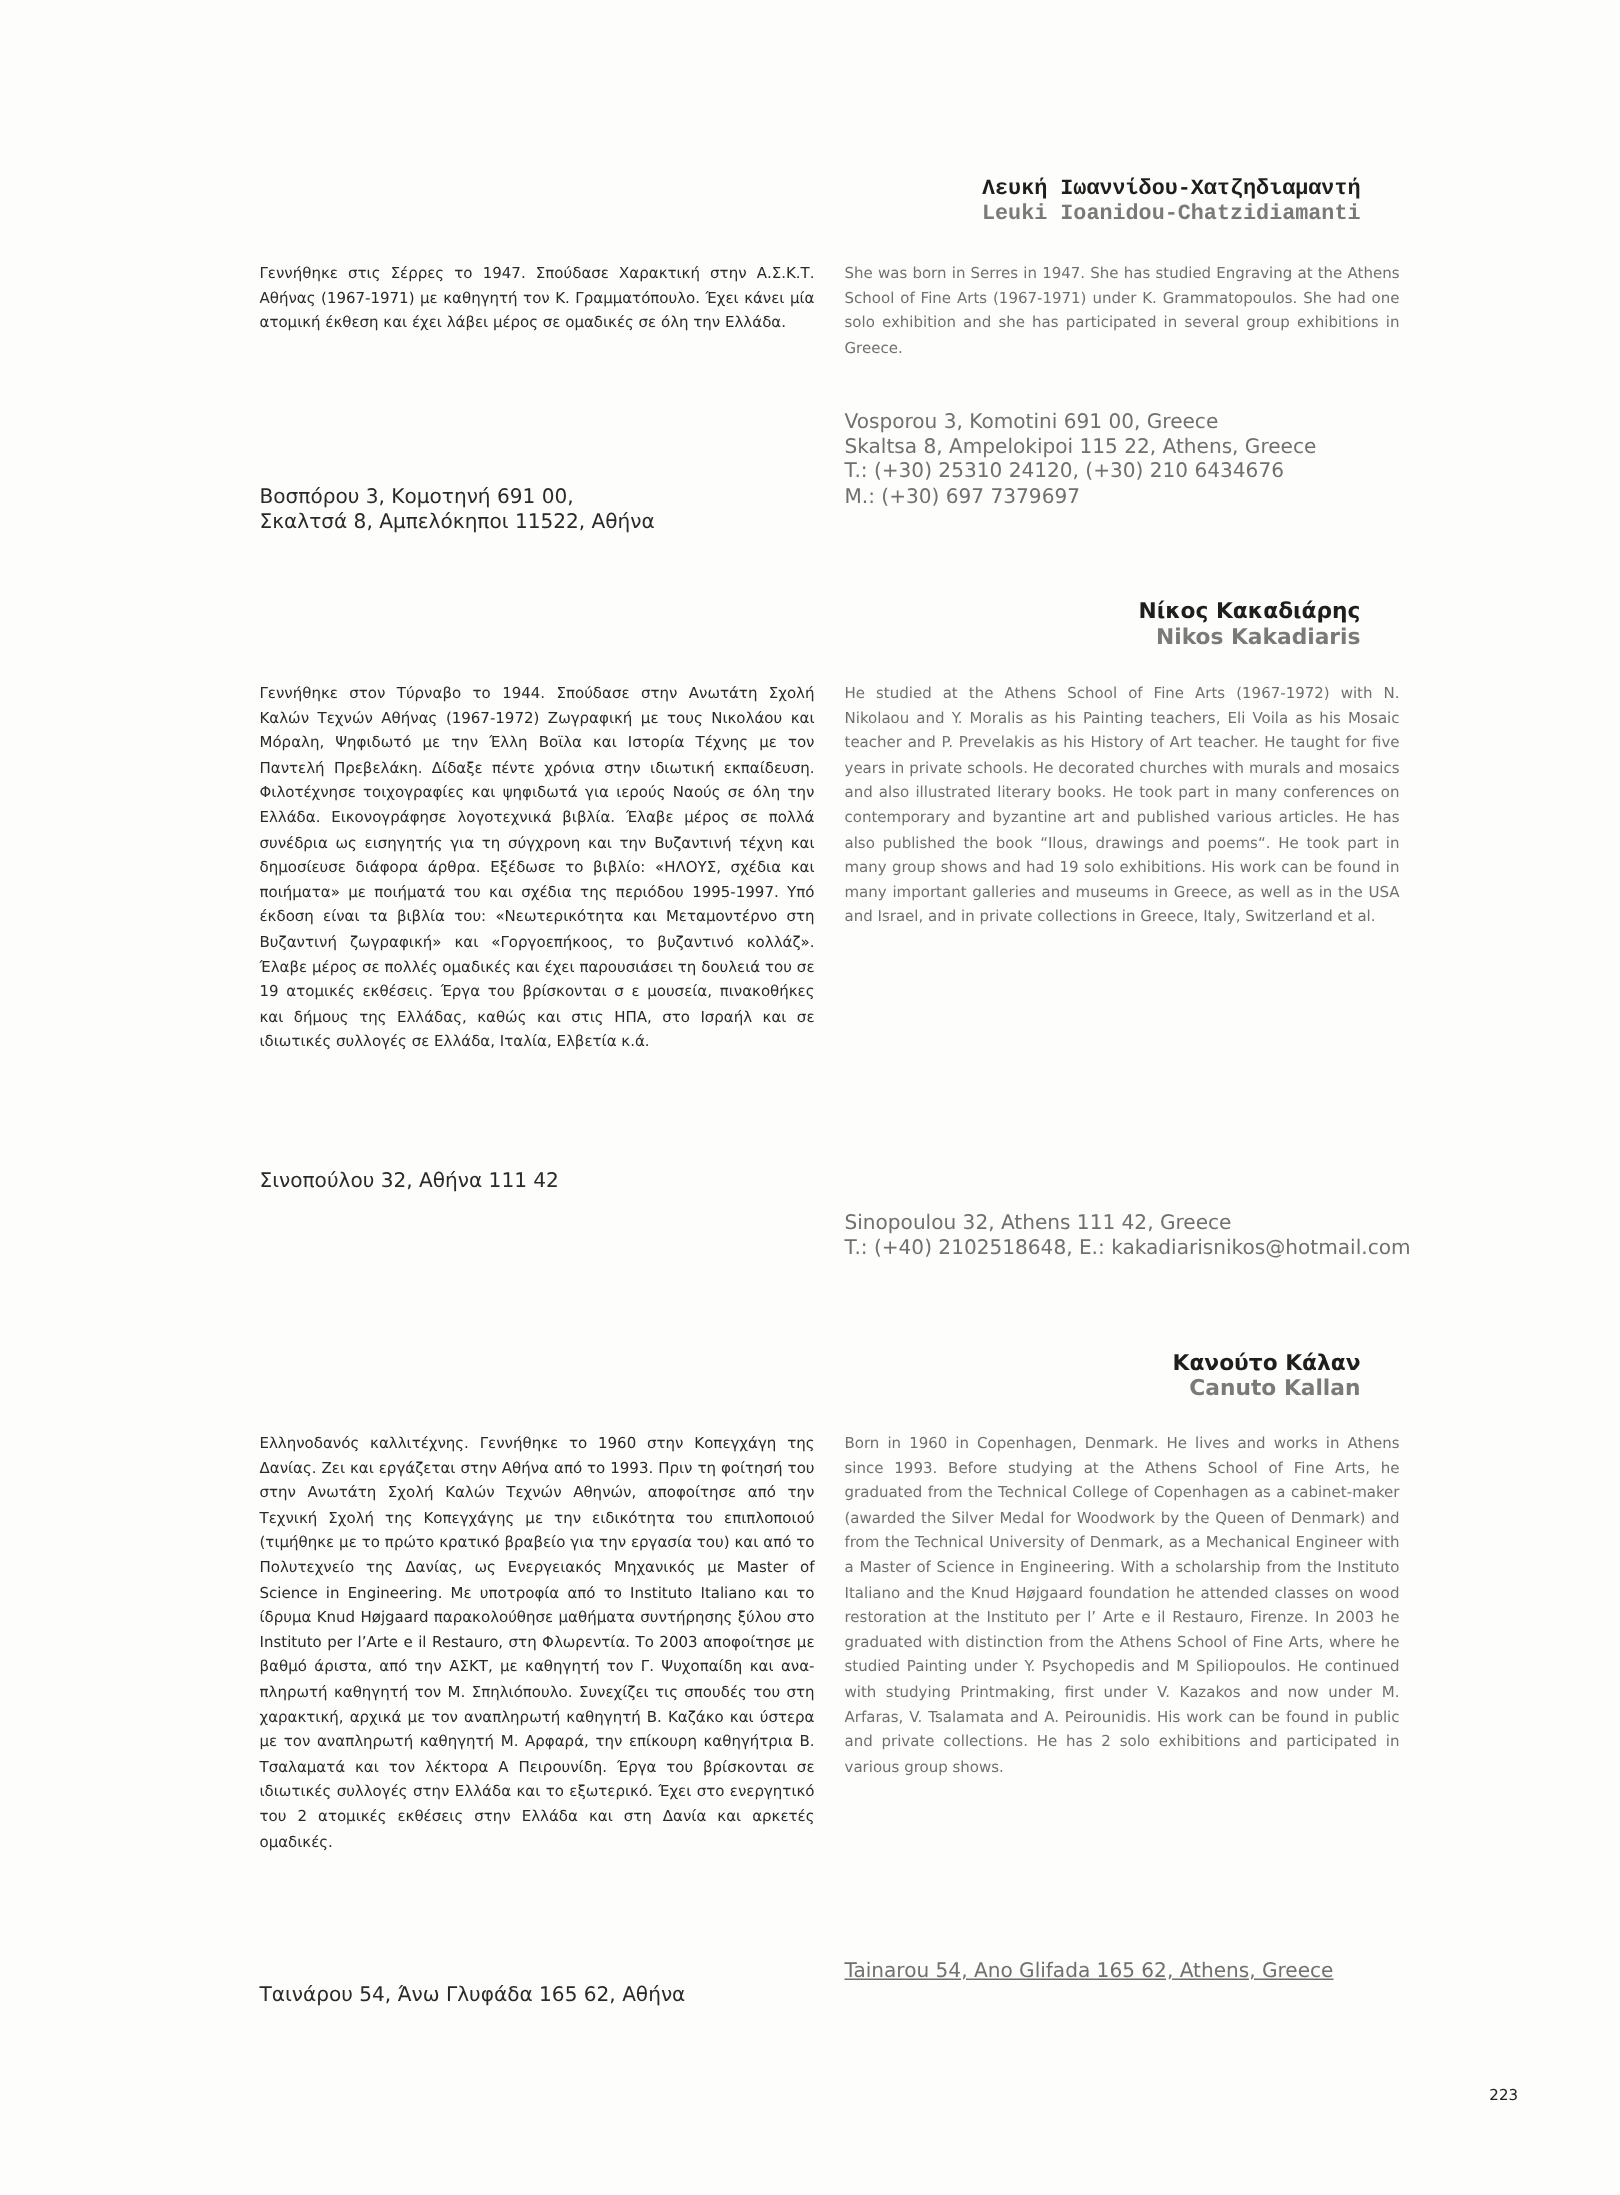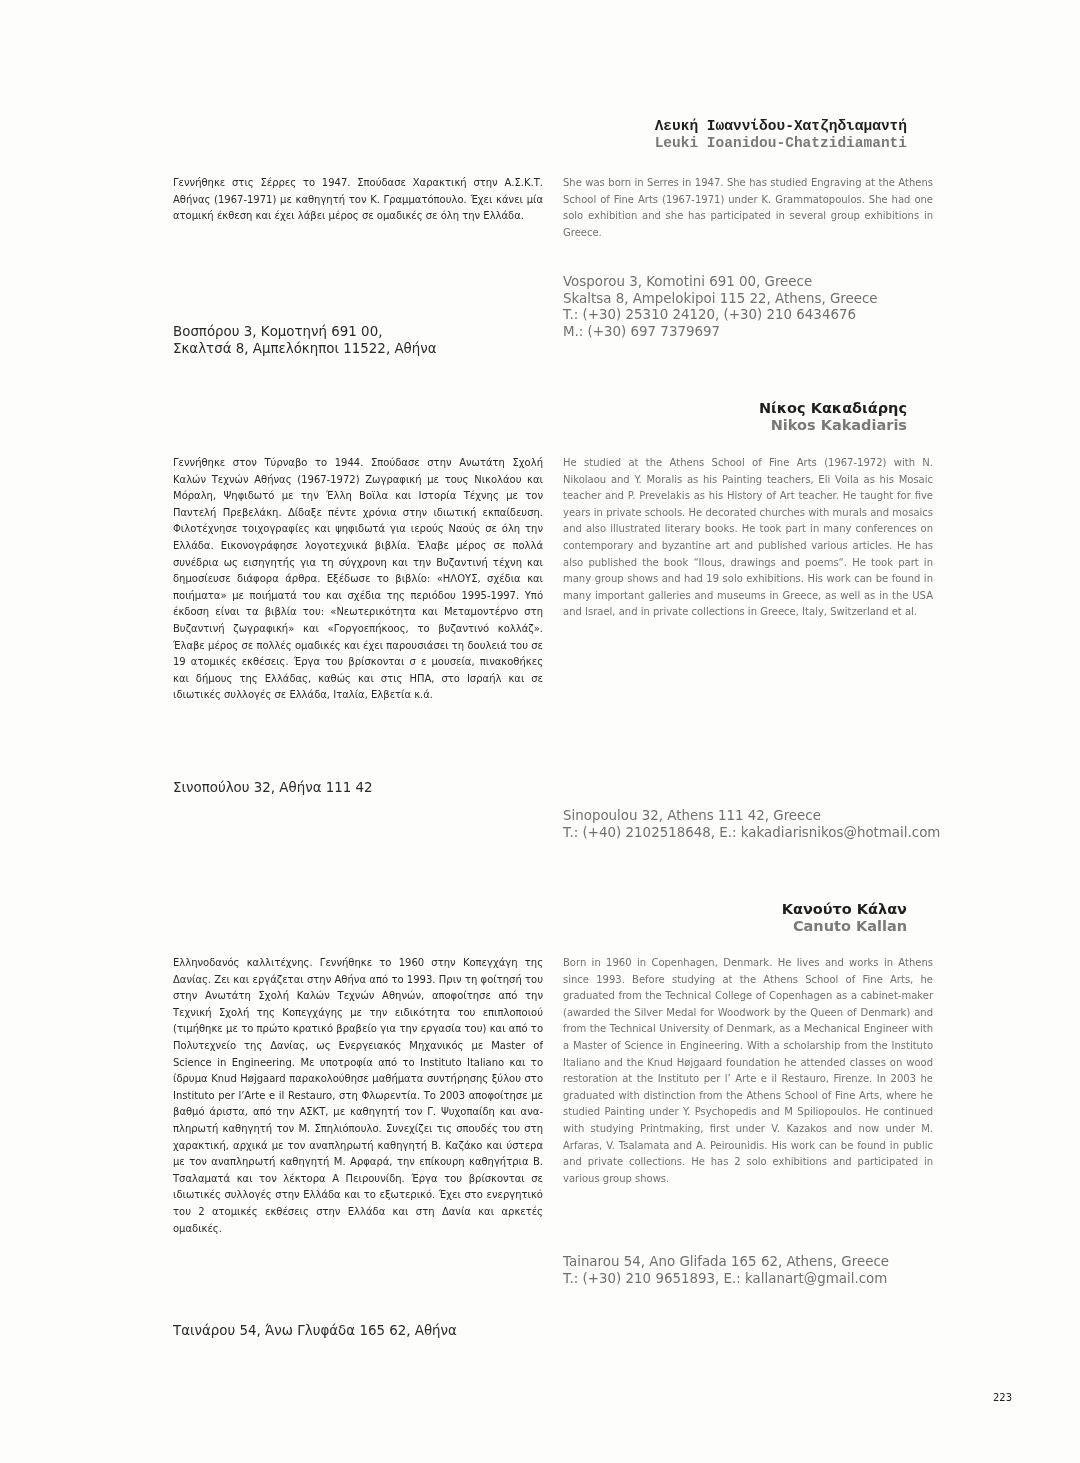--- a/index.html
+++ b/index.html
@@ -75,19 +75,18 @@
 <section class="entry">
   <div class="names" style="top:901px;">
     <div class="name-gr">Κανούτο Κάλαν</div>
     <div class="name-en">Canuto Kallan</div>
   </div>
   <p class="col col-gr" style="top:955px;margin:0;">Ελληνοδανός καλλιτέχνης. Γεννήθηκε το 1960 στην Κοπεγχάγη της Δανίας. Ζει και εργάζεται στην Αθήνα από το 1993. Πριν τη φοίτησή του στην Ανωτάτη Σχολή Καλών Τεχνών Αθηνών, αποφοίτησε από την Τεχνική Σχολή της Κοπεγχάγης με την ειδικότητα του επιπλοποι­ού (τιμήθηκε με το πρώτο κρατικό βραβείο για την εργασία του) και από το Πολυτεχνείο της Δανίας, ως Ενεργειακός Μηχανικός με Master of Science in Engineering. Με υποτροφία από το Instituto Italiano και το ίδρυμα Knud Højgaard παρακολούθησε μαθήματα συντήρησης ξύλου στο Instituto per l’Arte e il Restauro, στη Φλωρεντία. Το 2003 αποφοίτησε με βαθμό άριστα, από την ΑΣΚΤ, με καθηγητή τον Γ. Ψυχοπαίδη και ανα­πληρωτή καθηγητή τον Μ. Σπηλιόπουλο. Συνεχίζει τις σπουδές του στη χαρακτική, αρχικά με τον αναπληρω­τή καθηγητή Β. Καζάκο και ύστερα με τον αναπληρωτή καθηγητή Μ. Αρφαρά, την επίκουρη καθηγήτρια Β. Τσαλαματά και τον λέκτορα Α Πειρουνίδη. Έργα του βρίσκονται σε ιδιωτικές συλλογές στην Ελλάδα και το εξωτερικό. Έχει στο ενεργητικό του 2 ατομικές εκθέσεις στην Ελλάδα και στη Δανία και αρκετές ομαδικές.</p>
   <p class="col col-en" style="top:955px;margin:0;">Born in 1960 in Copenhagen, Denmark. He lives and works in Athens since 1993. Before studying at the Athens School of Fine Arts, he graduated from the Technical College of Copenhagen as a cabinet-maker (awarded the Silver Medal for Woodwork by the Queen of Denmark) and from the Technical University of Denmark, as a Mechanical Engineer with a Master of Science in Engineering. With a scholarship from the Instituto Italiano and the Knud Højgaard foundation he attended classes on wood restoration at the Instituto per l’ Arte e il Restauro, Firenze. In 2003 he graduated with distinction from the Athens School of Fine Arts, where he studied Painting under Y. Psychopedis and M Spiliopoulos. He continued with studying Printmaking, first under V. Kazakos and now under M. Arfaras, V. Tsalamata and A. Peirounidis. His work can be found in public and private collections. He has 2 solo exhibitions and participated in various group shows.</p>
   <div class="addr addr-gr" style="top:1323px;">
     <div>Ταινάρου 54, Άνω Γλυφάδα 165 62, Αθήνα</div>
   </div>
-  <div class="addr addr-en" style="top:1254px;">
+  <div class="addr addr-en" style="top:1307px;text-decoration:underline;">
     <div>Tainarou 54, Ano Glifada 165 62, Athens, Greece</div>
-    <div>T.: (+30) 210 9651893, E.: kallanart@gmail.com</div>
   </div>
 </section>
 
 <div class="page-number">223</div>
 
 </body></html>

